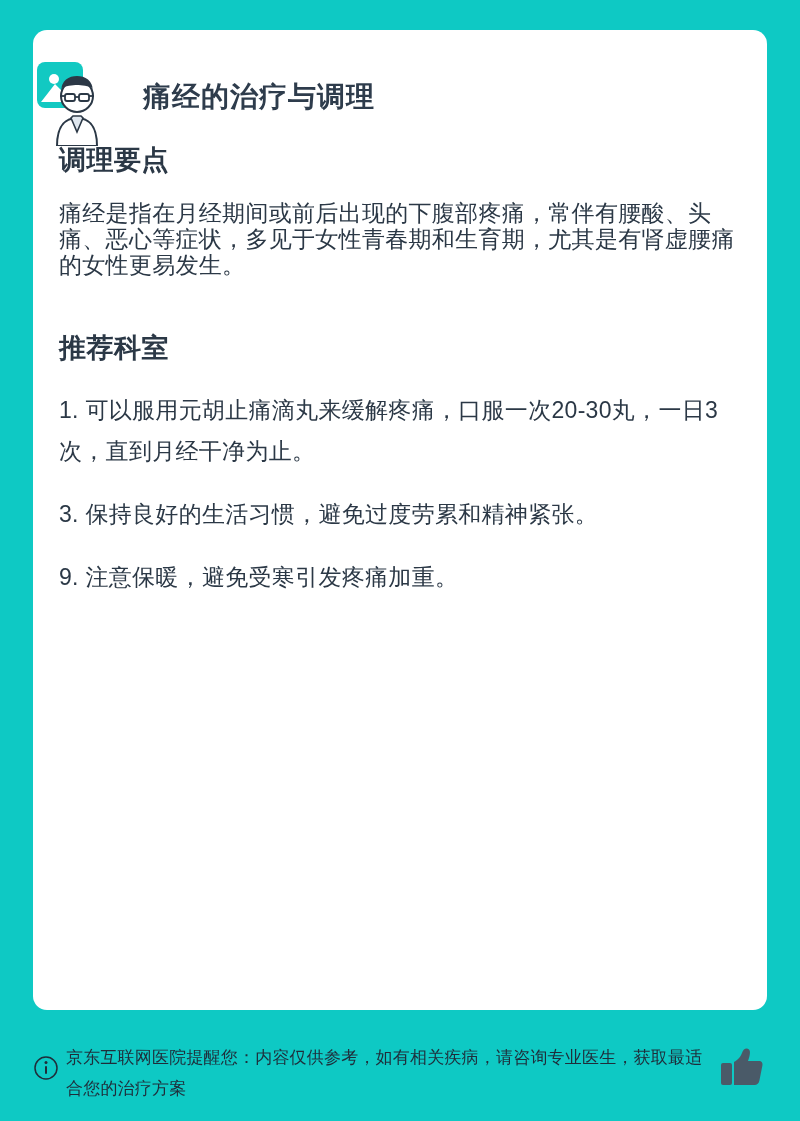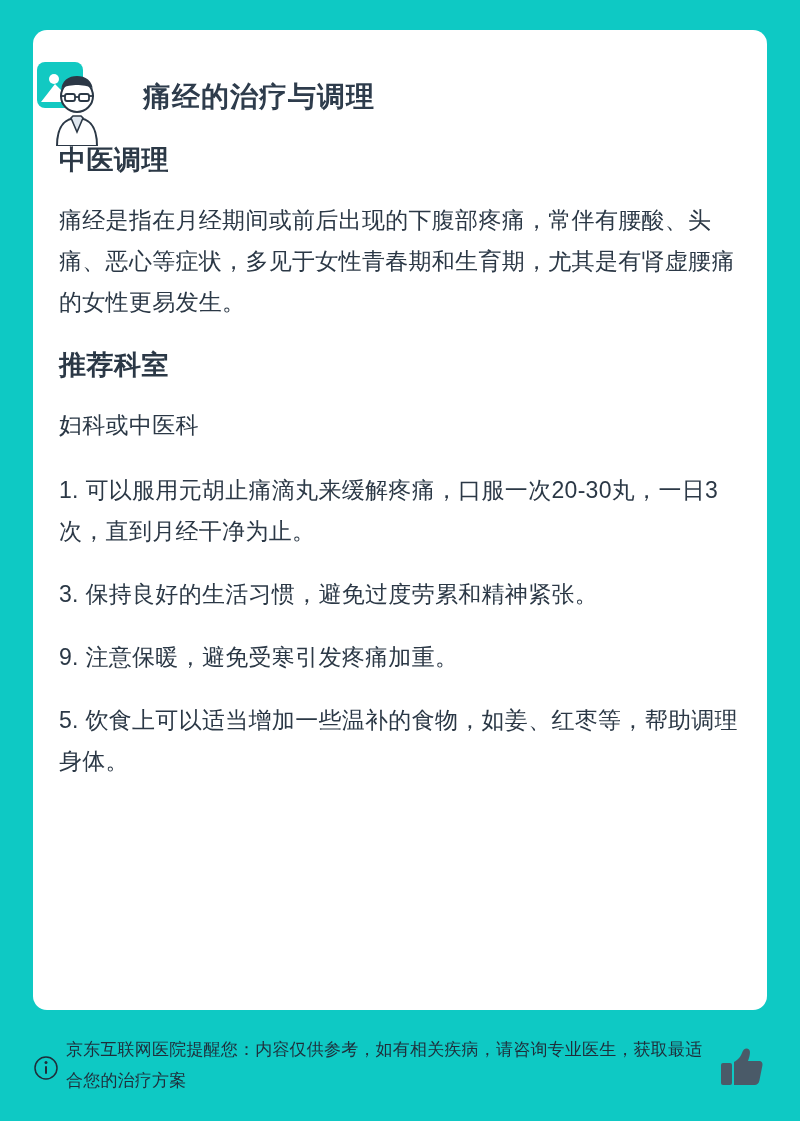--- a/index.html
+++ b/index.html
@@ -58,25 +58,25 @@
   }
 
   h2.section {
     font-size: 27px;
     font-weight: bold;
     color: #2b3846;
     margin: 0 0 22px 0;
     letter-spacing: 0.5px;
   }
   h2.section.gap {
-    margin-top: 24px;
+    margin-top: 52px;
   }
   p.body-text {
     font-size: 23px;
-    line-height: 41px;
+    line-height: 26px;
     color: #2b3846;
     margin: 0;
     letter-spacing: 0.3px;
   }
   p.item {
     font-size: 23px;
     line-height: 41px;
     color: #2b3846;
     margin: 0 0 22px 0;
     letter-spacing: 0.3px;
@@ -94,21 +94,21 @@
   .footer-icon {
     position: absolute;
     left: 33px;
     top: 33px;
     width: 26px;
     height: 26px;
   }
   .footer-text {
     position: absolute;
     left: 66px;
-    top: 12px;
+    top: 20px;
     width: 640px;
     font-size: 17px;
     line-height: 31px;
     color: #1f2d3a;
     letter-spacing: 0.2px;
   }
   .thumb {
     position: absolute;
     left: 718px;
     top: 22px;
@@ -140,31 +140,29 @@
           <line x1="23" y1="34" x2="28" y2="34" stroke="#2b3846" stroke-width="1.8"></line>
           <line x1="52" y1="34" x2="57" y2="34" stroke="#2b3846" stroke-width="1.8"></line>
         </g>
       </svg>
     </div>
 
     <div class="doc-title">痛经的治疗与调理</div>
 
     <div class="content">
 
-      <h2 class="section">中医调理</h2>
+      <h2 class="section">调理要点</h2>
       <p class="body-text">痛经是指在月经期间或前后出现的下腹部疼痛，常伴有腰酸、头痛、恶心等症状，多见于女性青春期和生育期，尤其是有肾虚腰痛的女性更易发生。</p>
 
       <h2 class="section gap">推荐科室</h2>
-      <p class="body-text">妇科或中医科</p>
 
       <div class="list">
         <p class="item">1. 可以服用元胡止痛滴丸来缓解疼痛，口服一次20-30丸，一日3次，直到月经干净为止。</p>
         <p class="item">3. 保持良好的生活习惯，避免过度劳累和精神紧张。</p>
         <p class="item">9. 注意保暖，避免受寒引发疼痛加重。</p>
-        <p class="item">5. 饮食上可以适当增加一些温补的食物，如姜、红枣等，帮助调理身体。</p>
       </div>
 
     </div>
   </div>
 
   <div class="footer">
     <div class="footer-icon">
       <svg width="26" height="26" viewBox="0 0 26 26" xmlns="http://www.w3.org/2000/svg">
         <circle cx="13" cy="13" r="11" fill="none" stroke="#1f2d3a" stroke-width="1.5"></circle>
         <circle cx="13" cy="7.5" r="1.5" fill="#1f2d3a"></circle>

